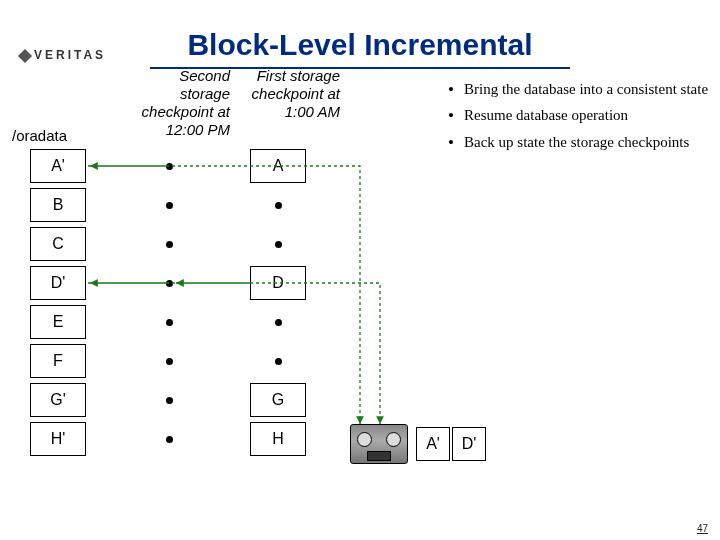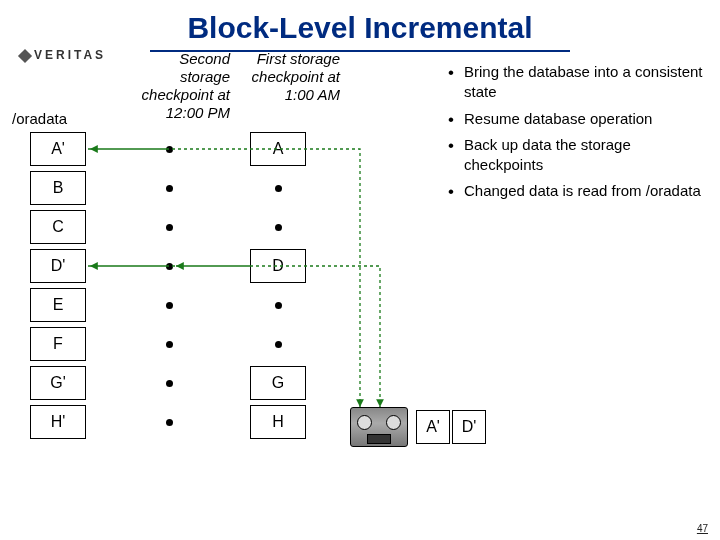--- a/index.html
+++ b/index.html
@@ -1,26 +1,26 @@
 <!DOCTYPE html>
 <html><head>
 <meta charset="utf-8">
 <style>
   * { margin: 0; padding: 0; box-sizing: border-box; }
   body { width: 720px; height: 540px; font-family: Arial, sans-serif; background: #fff; position: relative; }
   .logo { position: absolute; top: 8px; left: 20px; font-size: 12px; letter-spacing: 3px; color: #333; font-weight: 600; margin-top: 40px; }
   .logo::before { content: ""; display: inline-block; width: 10px; height: 10px; background: #555; margin-right: 4px; transform: rotate(45deg); vertical-align: middle; }
-  .title { text-align: center; font-size: 30px; font-weight: bold; color: #002b80; padding-top: 10px; line-height: 1.2; }
+  .title { text-align: center; font-size: 30px; font-weight: bold; color: #002b80; padding-top: 27px; line-height: 1.2; }
   .title-underline { width: 420px; height: 2px; background: #002b80; margin: 4px auto 0; }
   .content { position: relative; width: 100%; height: 420px; }
   .col-label { position: absolute; font-size: 15px; text-align: right; line-height: 1.2; font-style: italic; }
   .oradata-label { position: absolute; left: 12px; top: 38px; font-size: 15px; margin-top: 20px; }
   .cell { position: absolute; width: 56px; height: 34px; border: 1.3px solid #000; background: #fff; display: flex; align-items: center; justify-content: center; font-size: 16px; }
   .dot { position: absolute; width: 7px; height: 7px; background: #000; border-radius: 50%; }
-  .bullets { position: absolute; right: 10px; top: 10px; width: 262px; font-size: 15px; line-height: 1.35; }
+  .bullets { position: absolute; right: 10px; top: 10px; width: 262px; font-size: 15px; line-height: 1.35; font-family: Liberation Serif, serif; }
   .bullets li { list-style: none; position: relative; padding-left: 16px; margin-bottom: 6px; }
   .bullets li::before { content: "•"; position: absolute; left: 0; font-size: 17px; }
   .bullets u { text-decoration: underline; }
   .tape { position: absolute; width: 58px; height: 40px; border: 1.5px solid #000; border-radius: 3px; background: linear-gradient(to bottom, #888 0%, #aaa 40%, #777 100%); }
   .tape::before, .tape::after { content: ""; position: absolute; width: 13px; height: 13px; border: 1.5px solid #000; border-radius: 50%; background: #ddd; top: 7px; }
   .tape::before { left: 6px; }
   .tape::after { right: 6px; }
   .tape-window { position: absolute; bottom: 2px; left: 50%; transform: translateX(-50%); width: 24px; height: 10px; border: 1px solid #000; background: #333; }
   .page-num { position: absolute; right: 12px; bottom: 6px; font-size: 10px; color: #222; text-decoration: underline; }
   svg.arrows { position: absolute; top: 0; left: 0; pointer-events: none; }
@@ -86,19 +86,18 @@
 
   <div class="tape" style="left:350px; top:355px;">
     <div class="tape-window"></div>
   </div>
   <div class="cell" style="left:416px; top:358px; width:34px; height:34px;">A'</div>
   <div class="cell" style="left:452px; top:358px; width:34px; height:34px;">D'</div>
 
   <ul class="bullets">
     <li>Bring the database into a consistent state</li>
     <li>Resume database operation</li>
-    <li>Back up data the storage checkpoints</li>
-    <li>Changed data is read from /oradata</li>
+    <li>Back up state the storage checkpoints</li>
   </ul>
 
 </div>
 
 <div class="page-num">47</div>
 
 </body></html>

